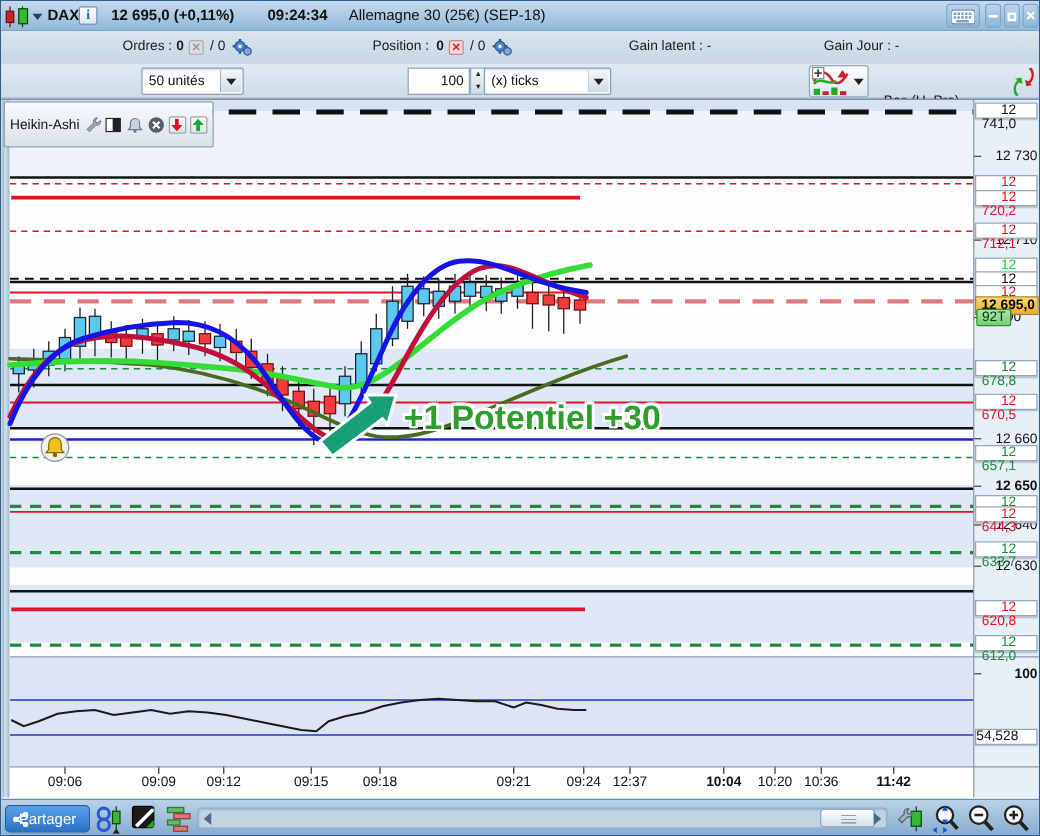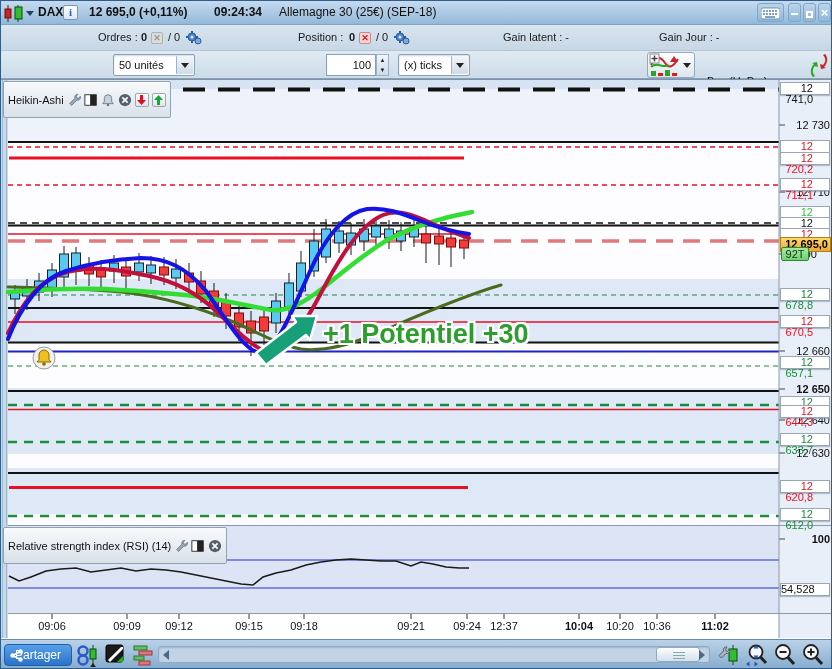--- a/index.html
+++ b/index.html
@@ -146,21 +146,21 @@
   <div class="row3">
     <div class="select" style="left:112px;top:3px;width:82px">
       <span>50 unités</span>
       <span class="dd"></span>
     </div>
     <div class="numbox" style="left:325px;top:3px;width:50px">100</div>
     <div class="spin" style="left:375px;top:3px">
       <div>▲</div>
       <div>▼</div>
     </div>
-    <div class="select" style="left:397px;top:3px;width:72px">
+    <div class="select" style="left:386px;top:3px;width:102px">
       <span>(x) ticks</span>
       <span class="dd"></span>
     </div>
     <div class="abs" style="left:646px;top:1px;width:48px;height:26px;background:linear-gradient(#fdfefe,#dde6ee);border:1px solid #93a8bd;border-radius:3px">
       <svg width="31" height="24" style="margin:0 0 0 1px">
         <rect x="2" y="18" width="5" height="5" fill="#22aa22"></rect>
           <rect x="9" y="20" width="5" height="3" fill="#cc2222"></rect>
           <rect x="16" y="17" width="5" height="6" fill="#22aa22"></rect>
           <rect x="23" y="20" width="5" height="3" fill="#cc2222"></rect>
         <path d="M2 12 C8 2 12 4 16 10 C20 16 24 14 29 6" fill="none" stroke="#cc2233" stroke-width="2"></path>
@@ -363,34 +363,20 @@
             <path d="M3 0h3v5h3l-4.5 5L0 5h3z" fill="#dd1122"></path>
           </svg>
         </span>
       <span style="width:14px;height:14px;background:linear-gradient(#fff,#dde5ec);border:1px solid #9aa;border-radius:2px;display:inline-flex;align-items:center;justify-content:center">
           <svg width="9" height="10">
             <path d="M3 10h3V5h3L4.5 0 0 5h3z" fill="#11aa33"></path>
           </svg>
         </span>
     </div>
 
-    <div class="pane-header" style="left:2px;top:526px">
-      <span>Relative strength index (RSI) (14)</span>
-      <svg class="hicon" viewBox="0 0 16 16">
-          <path d="M12.5 1.5a3.2 3.2 0 0 0-3.4 4.4L3 12l2.2 2.2 6.1-6.1a3.2 3.2 0 0 0 3.9-4.3l-2.2 2.2-1.9-.5-.5-1.9z" fill="#98a8b8" stroke="#5a6a7a" stroke-width=".8"></path>
-        </svg>
-      <svg class="hicon" viewBox="0 0 16 16">
-          <rect x="1" y="2" width="13" height="12" fill="#fff" stroke="#222"></rect>
-          <rect x="7" y="2" width="7" height="12" fill="#222"></rect>
-        </svg>
-      <svg class="hicon" viewBox="0 0 16 16">
-          <circle cx="8" cy="8" r="7" fill="#555f6a"></circle>
-          <path d="M5 5l6 6M11 5l-6 6" stroke="#fff" stroke-width="2"></path>
-        </svg>
-    </div>
 
     <svg class="abs" style="left:31px;top:345px" width="24" height="24">
       <circle cx="12" cy="12" r="11" fill="#f2f2ea" stroke="#99a"></circle>
       <path d="M12 4a5 5 0 0 0-5 5v4.5L5 16h14l-2-2.5V9a5 5 0 0 0-5-5z" fill="#f0c020" stroke="#8a6a00"></path>
       <circle cx="12" cy="18" r="1.8" fill="#8a6a00"></circle>
     </svg>
 
     <div class="annotation" style="left:322px;top:318px">+1 Potentiel +30</div>
   <div class="axis-plain" style="top: 118px;">12 730</div>
       <div class="axis-plain" style="top: 185px;">12 710</div>
@@ -422,21 +408,21 @@
       <div class="time-lbl" style="left: 104px;">09:09</div>
       <div class="time-lbl" style="left: 156px;">09:12</div>
       <div class="time-lbl" style="left: 226px;">09:15</div>
       <div class="time-lbl" style="left: 281px;">09:18</div>
       <div class="time-lbl" style="left: 388px;">09:21</div>
       <div class="time-lbl" style="left: 444px;">09:24</div>
       <div class="time-lbl" style="left: 481px;">12:37</div>
       <div class="time-lbl" style="left: 556px; font-weight: bold;">10:04</div>
       <div class="time-lbl" style="left: 597px;">10:20</div>
       <div class="time-lbl" style="left: 634px;">10:36</div>
-      <div class="time-lbl" style="left: 692px; font-weight: bold;">11:02</div>
+      <div class="time-lbl" style="left: 692px; font-weight: bold;">11:42</div>
     </div>
 
   <div class="bottombar">
     <div class="share-btn">
       <svg class="abs" style="left:5px;top:4px" width="13" height="13">
         <circle cx="10.5" cy="2.5" r="2.2" fill="#fff"></circle>
           <circle cx="2.5" cy="6.5" r="2.2" fill="#fff"></circle>
           <circle cx="10.5" cy="10.5" r="2.2" fill="#fff"></circle>
         <path d="M2.5 6.5l8-4M2.5 6.5l8 4" stroke="#fff" stroke-width="1.4"></path>
       </svg>

